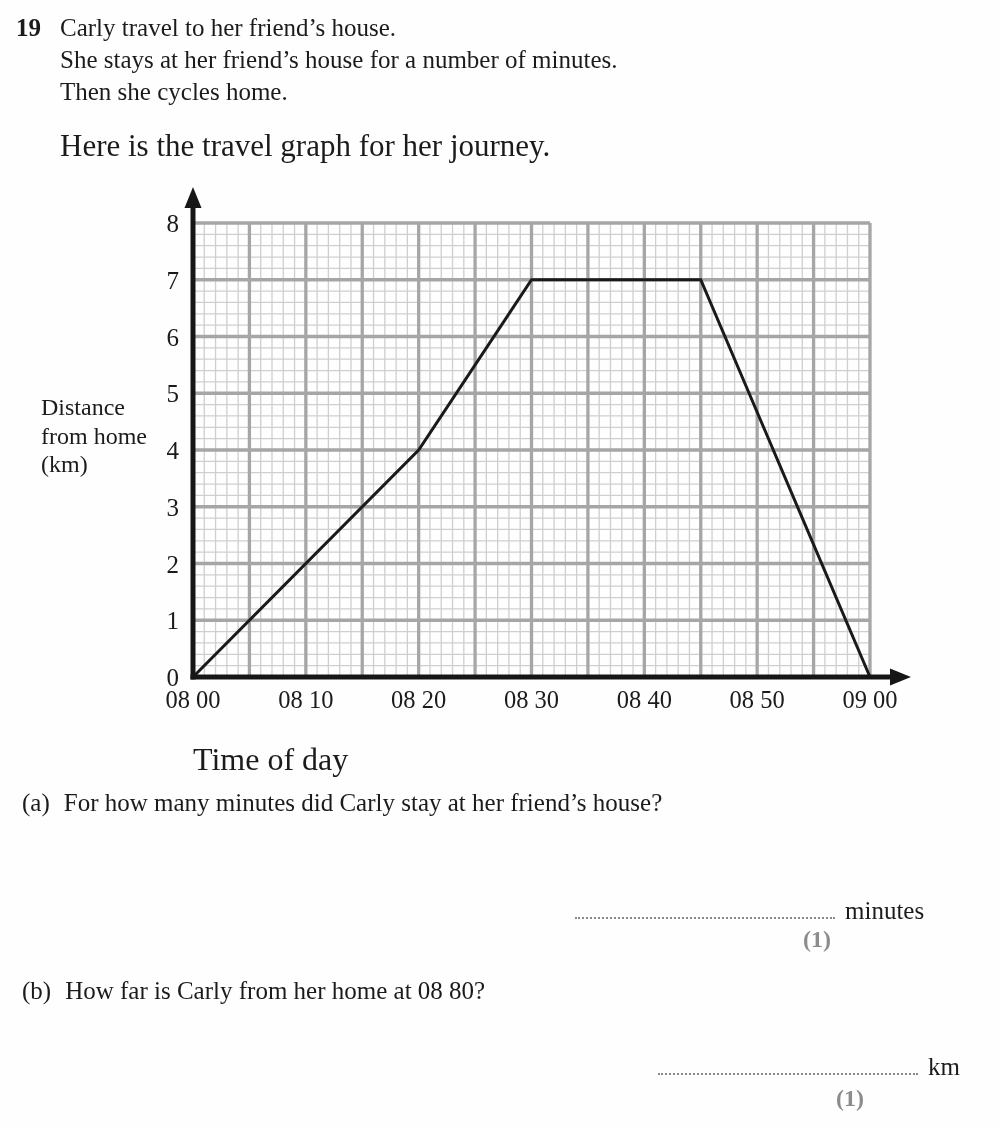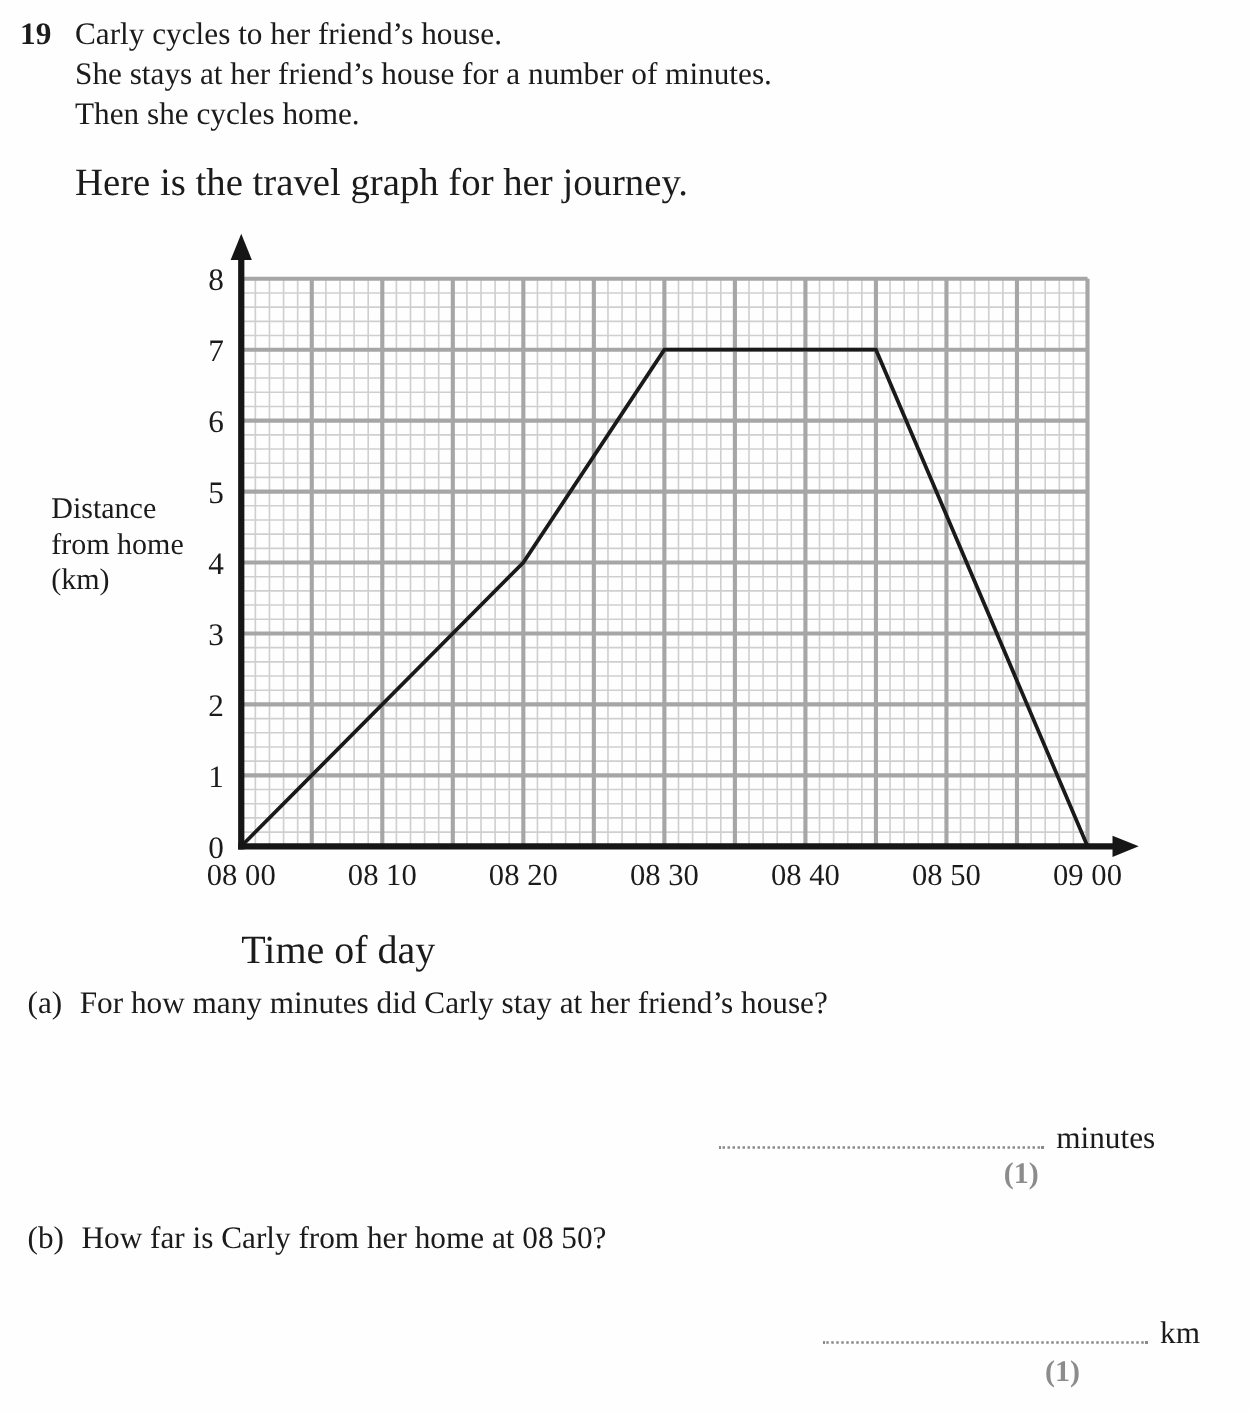--- a/index.html
+++ b/index.html
@@ -55,21 +55,21 @@
   .marks-b { left: 830px; top: 1085px; }
 </style>
 </head>
 <body>
 
 <div class="page">
 
   <div class="q-number">19</div>
 
   <div class="q-lines">
-    <div>Carly cycles to her friend’s house.</div>
+    <div>Carly travel to her friend’s house.</div>
     <div>She stays at her friend’s house for a number of minutes.</div>
     <div>Then she cycles home.</div>
   </div>
 
   <div class="q-intro">Here is the travel graph for her journey.</div>
 
   <div class="ylabel">
     <div>Distance</div>
     <div>from home</div>
     <div>(km)</div>
@@ -236,19 +236,19 @@
   <div class="xlabel">Time of day</div>
 
   <div class="part" style="top:788px">
     <span class="part-label">(a)</span><span class="part-text">For how many minutes did Carly stay at her friend’s house?</span>
   </div>
   <div class="answer-dots dots-a"></div>
   <div class="answer-unit unit-a">minutes</div>
   <div class="marks marks-a">(1)</div>
 
   <div class="part" style="top:976px">
-    <span class="part-label">(b)</span><span class="part-text">How far is Carly from her home at 08 50?</span>
+    <span class="part-label">(b)</span><span class="part-text">How far is Carly from her home at 08 80?</span>
   </div>
   <div class="answer-dots dots-b"></div>
   <div class="answer-unit unit-b">km</div>
   <div class="marks marks-b">(1)</div>
 
 </div>
 
 </body></html>

